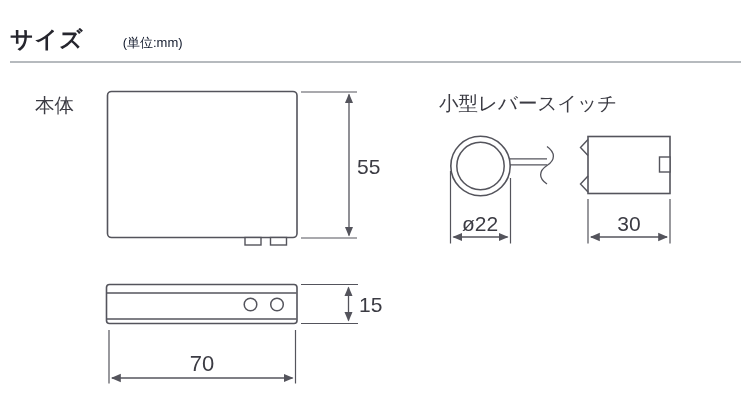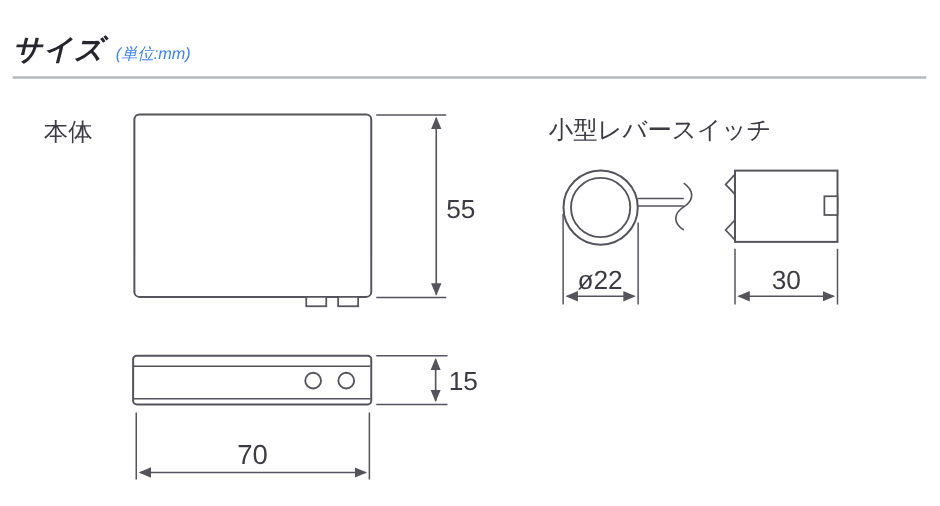--- a/index.html
+++ b/index.html
@@ -1,22 +1,22 @@
 <!DOCTYPE html>
 <html><head>
 <meta charset="utf-8">
 <style>
   html,body{margin:0;padding:0;}
   body{
     width:752px;height:405px;position:relative;background:#ffffff;
     font-family:"Liberation Sans","DejaVu Sans",sans-serif;overflow:hidden;
   }
-  .header{position:absolute;left:10px;top:24px;display:flex;align-items:baseline;gap:9px;font-style:italic;}
+  .header{position:absolute;left:10px;top:24px;display:flex;align-items:baseline;gap:9px;}
   .page-title{font-size:23px;font-weight:bold;color:#26262e;letter-spacing:1px;}
-  .unit-note{font-size:13px;color:#3b82f6;}
+  .unit-note{font-size:13px;color:#0f172a;margin-left:30px;}
   .divider{position:absolute;left:10px;top:61px;width:731px;height:2px;background:#b6babe;}
   svg{position:absolute;left:0;top:0;}
   svg text{fill:#3b3b43;}
   .dim-text{font-size:21px;}
   .dim-text-lg{font-size:22px;}
   .label-text{font-size:19.5px;}
 </style>
 </head>
 <body>
 

